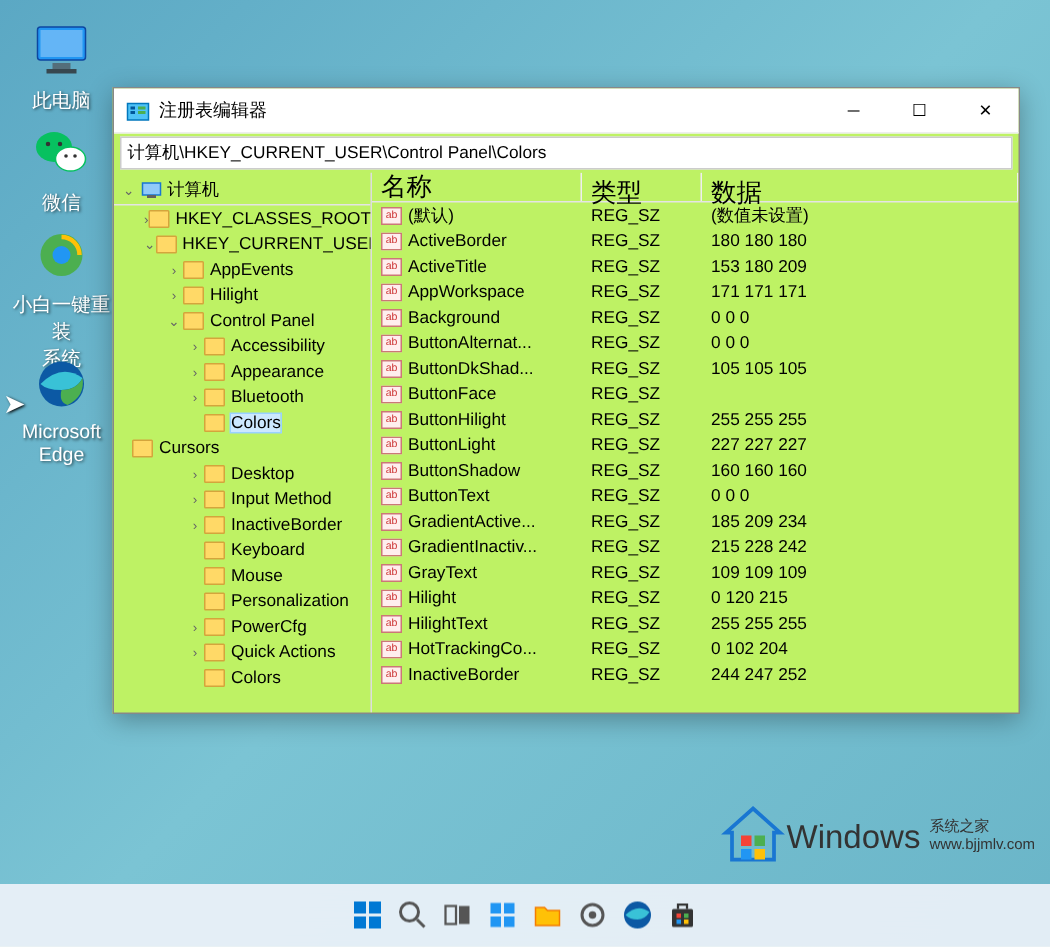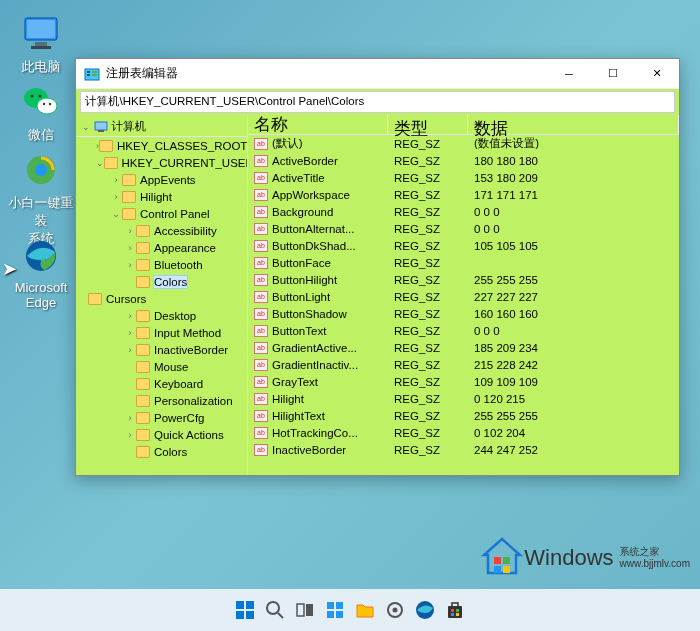--- a/index.html
+++ b/index.html
@@ -179,26 +179,26 @@
             <span class="label">Input Method</span>
           </div>
           <div class="tree-row" style="padding-left: 48px;">
             <span class="exp">›</span>
             <span class="folder"></span>
             <span class="label">InactiveBorder</span>
           </div>
           <div class="tree-row" style="padding-left: 48px;">
             <span class="exp"></span>
             <span class="folder"></span>
+            <span class="label">Keyboard</span>
+          </div>
+          <div class="tree-row" style="padding-left: 48px;">
+            <span class="exp"></span>
+            <span class="folder"></span>
             <span class="label">Mouse</span>
-          </div>
-          <div class="tree-row" style="padding-left: 48px;">
-            <span class="exp"></span>
-            <span class="folder"></span>
-            <span class="label">Keyboard</span>
           </div>
           <div class="tree-row" style="padding-left: 48px;">
             <span class="exp"></span>
             <span class="folder"></span>
             <span class="label">Personalization</span>
           </div>
           <div class="tree-row" style="padding-left: 48px;">
             <span class="exp">›</span>
             <span class="folder"></span>
             <span class="label">PowerCfg</span>

